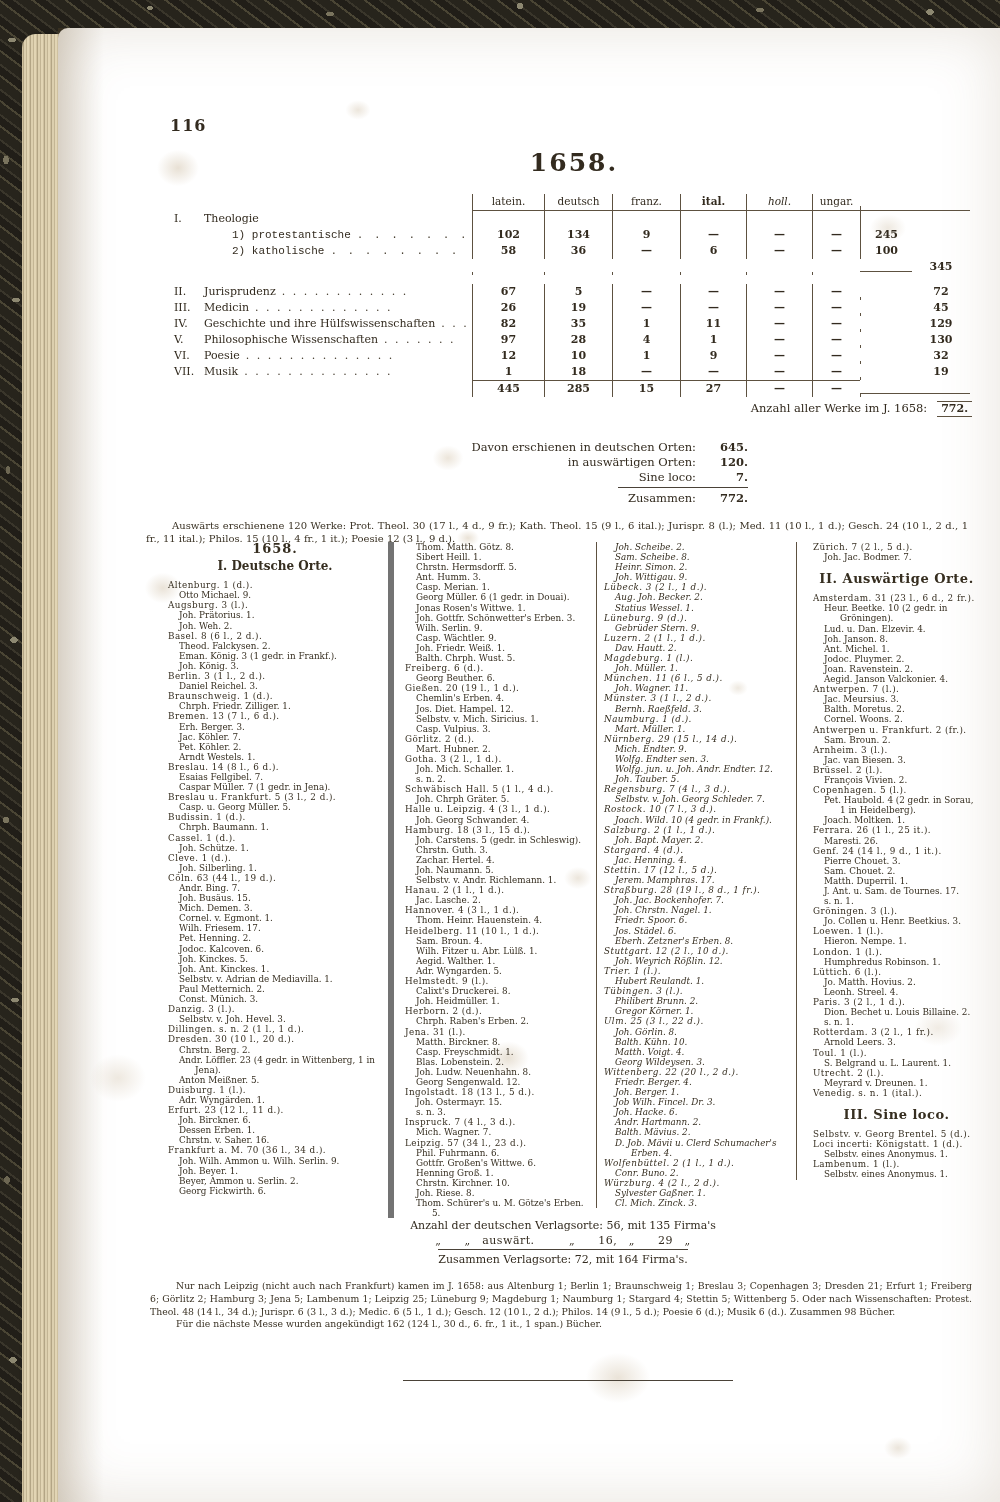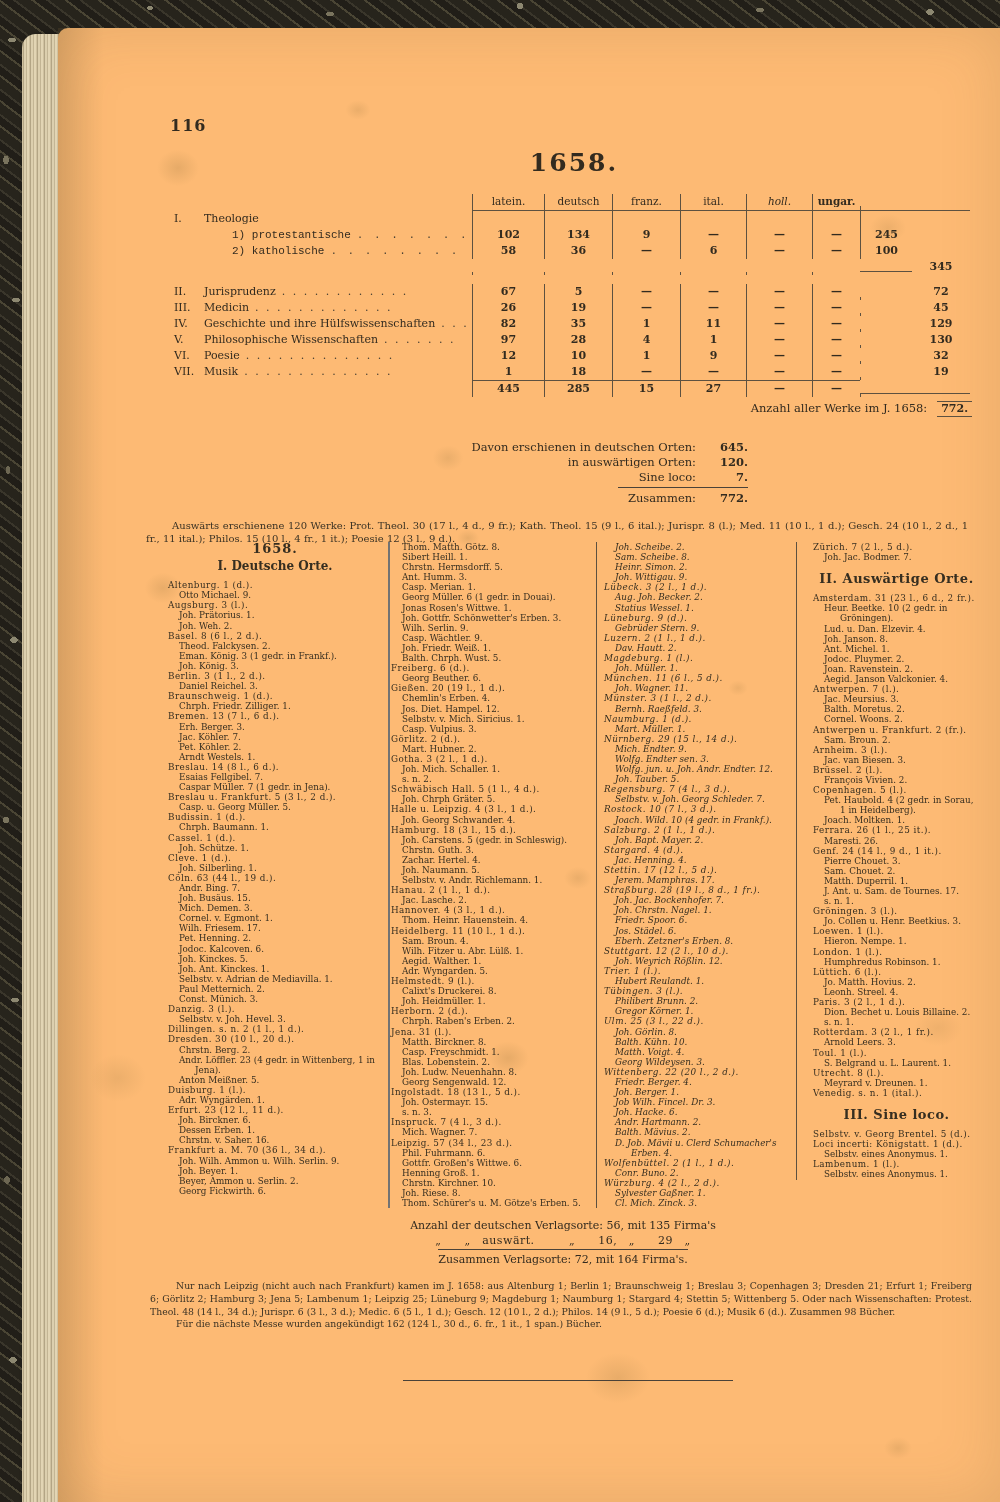--- a/index.html
+++ b/index.html
@@ -33,21 +33,21 @@
   .page-stack{
     position:absolute;left:22px;top:34px;bottom:0;width:44px;
     border-top-left-radius:14px;
     background:repeating-linear-gradient(90deg,
       #cfc1a0 0 1px,#b3a585 1px 2px,#dccfae 2px 4px,#c3b594 4px 5px,#e2d5b4 5px 7px);
     box-shadow:2px 0 4px rgba(0,0,0,.25);
   }
   
   .page{
     position:absolute;left:58px;top:28px;width:942px;height:1474px;
-    background:#fdba74;
+    background:#ffffff;
     border-top-left-radius:10px;
     box-shadow:inset 0 0 60px rgba(120,96,56,.18);
   }
   .page::before{ 
     content:"";position:absolute;inset:0;pointer-events:none;
     background:
       radial-gradient(30px 26px at 120px 140px, rgba(150,115,60,.22), transparent 70%),
       radial-gradient(18px 14px at 300px 82px,  rgba(150,115,60,.18), transparent 70%),
       radial-gradient(26px 22px at 105px 560px, rgba(150,115,60,.20), transparent 70%),
       radial-gradient(40px 34px at 60px 1050px, rgba(150,115,60,.16), transparent 70%),
@@ -101,21 +101,21 @@
   .s-total{margin-top:3px;}
 
   
   .abroad{left:88px;top:492px;width:822px;font-size:10px;line-height:12.5px;
     text-align:justify;text-indent:26px;color:#3a3224;}
 
   
   .cols{left:110px;top:514px;width:812px;display:flex;align-items:flex-start;}
   .col{box-sizing:border-box;font-size:8.8px;line-height:10.1px;color:#362e20;}
   .col1{width:220px;padding-right:6px;}
-  .col2{width:208px;border-left:2px solid #737373;padding-left:1px;padding-right:5px;}
+  .col2{width:208px;border-left:6px solid #737373;padding-left:11px;padding-right:5px;}
   .col3{width:200px;border-left:1px solid #5d5140;padding-left:7px;padding-right:5px;font-style:italic;}
   .col4{width:184px;border-left:1px solid #5d5140;padding-left:16px;}
   .it{padding-left:16px;text-indent:-16px;}
   .it.pub{margin-left:11px;}
   .it.city{letter-spacing:.45px;}
   .it.gap{margin-top:0;}
   .col .h1{font-size:13px;font-weight:700;text-align:center;letter-spacing:1px;margin:2px 0 7px;text-indent:0;}
   .col .h2{font-size:12px;font-weight:700;text-align:center;margin:0 0 9px;text-indent:0;}
   .col4 .h2{font-size:13px;margin:12px 0 9px;letter-spacing:.5px;}
 
@@ -139,23 +139,23 @@
 <div class="page">
   <div class="pos page-number ink">116</div>
   <div class="pos year-title ink">1658.</div>
 
   <div class="pos stats ink">
       <div class="t-row t-head">
         <div class="cell c-lab"></div>
         <div class="cell v" style="font-weight: 400;">latein.</div>
         <div class="cell v" style="font-weight: 400;">deutsch</div>
         <div class="cell v" style="font-weight: 400;">franz.</div>
-        <div class="cell v" style="font-weight: 400;">ital.</div>
+        <div class="cell v" style="font-weight: 700;">ital.</div>
         <div class="cell v" style="font-weight: 400; font-style: italic;">holl.</div>
-        <div class="cell v" style="font-weight: 700;">ungar.</div>
+        <div class="cell v" style="font-weight: 400;">ungar.</div>
         <div class="cell c-sub"></div>
         <div class="cell c-tot"></div>
       </div>
       <div class="t-row">
         <div class="cell c-lab">
           <span class="c-num">I.</span>
           <span>Theologie</span>
         </div>
         <div class="cell v" style="min-height: 13px;"></div>
         <div class="cell v" style="min-height: 13px;"></div>
@@ -581,21 +581,21 @@
         <div class="it city">Lüttich. 6 (l.).</div>
         <div class="it pub">Jo. Matth. Hovius. 2.</div>
         <div class="it pub">Leonh. Streel. 4.</div>
         <div class="it city">Paris. 3 (2 l., 1 d.).</div>
         <div class="it pub">Dion. Bechet u. Louis Billaine. 2.</div>
         <div class="it pub">s. n. 1.</div>
         <div class="it city">Rotterdam. 3 (2 l., 1 fr.).</div>
         <div class="it pub">Arnold Leers. 3.</div>
         <div class="it city">Toul. 1 (l.).</div>
         <div class="it pub">S. Belgrand u. L. Laurent. 1.</div>
-        <div class="it city">Utrecht. 8 (l.).</div>
+        <div class="it city">Utrecht. 2 (l.).</div>
         <div class="it pub">Meyrard v. Dreunen. 1.</div>
         <div class="it city">Venedig. s. n. 1 (ital.).</div>
         <div class="h2">III. Sine loco.</div>
         <div class="it city">Selbstv. v. Georg Brentel. 5 (d.).</div>
         <div class="it city gap">Loci incerti: Königstatt. 1 (d.).</div>
         <div class="it pub">Selbstv. eines Anonymus. 1.</div>
         <div class="it city gap">Lambenum. 1 (l.).</div>
         <div class="it pub">Selbstv. eines Anonymus. 1.</div>
       </div>
   </div>

